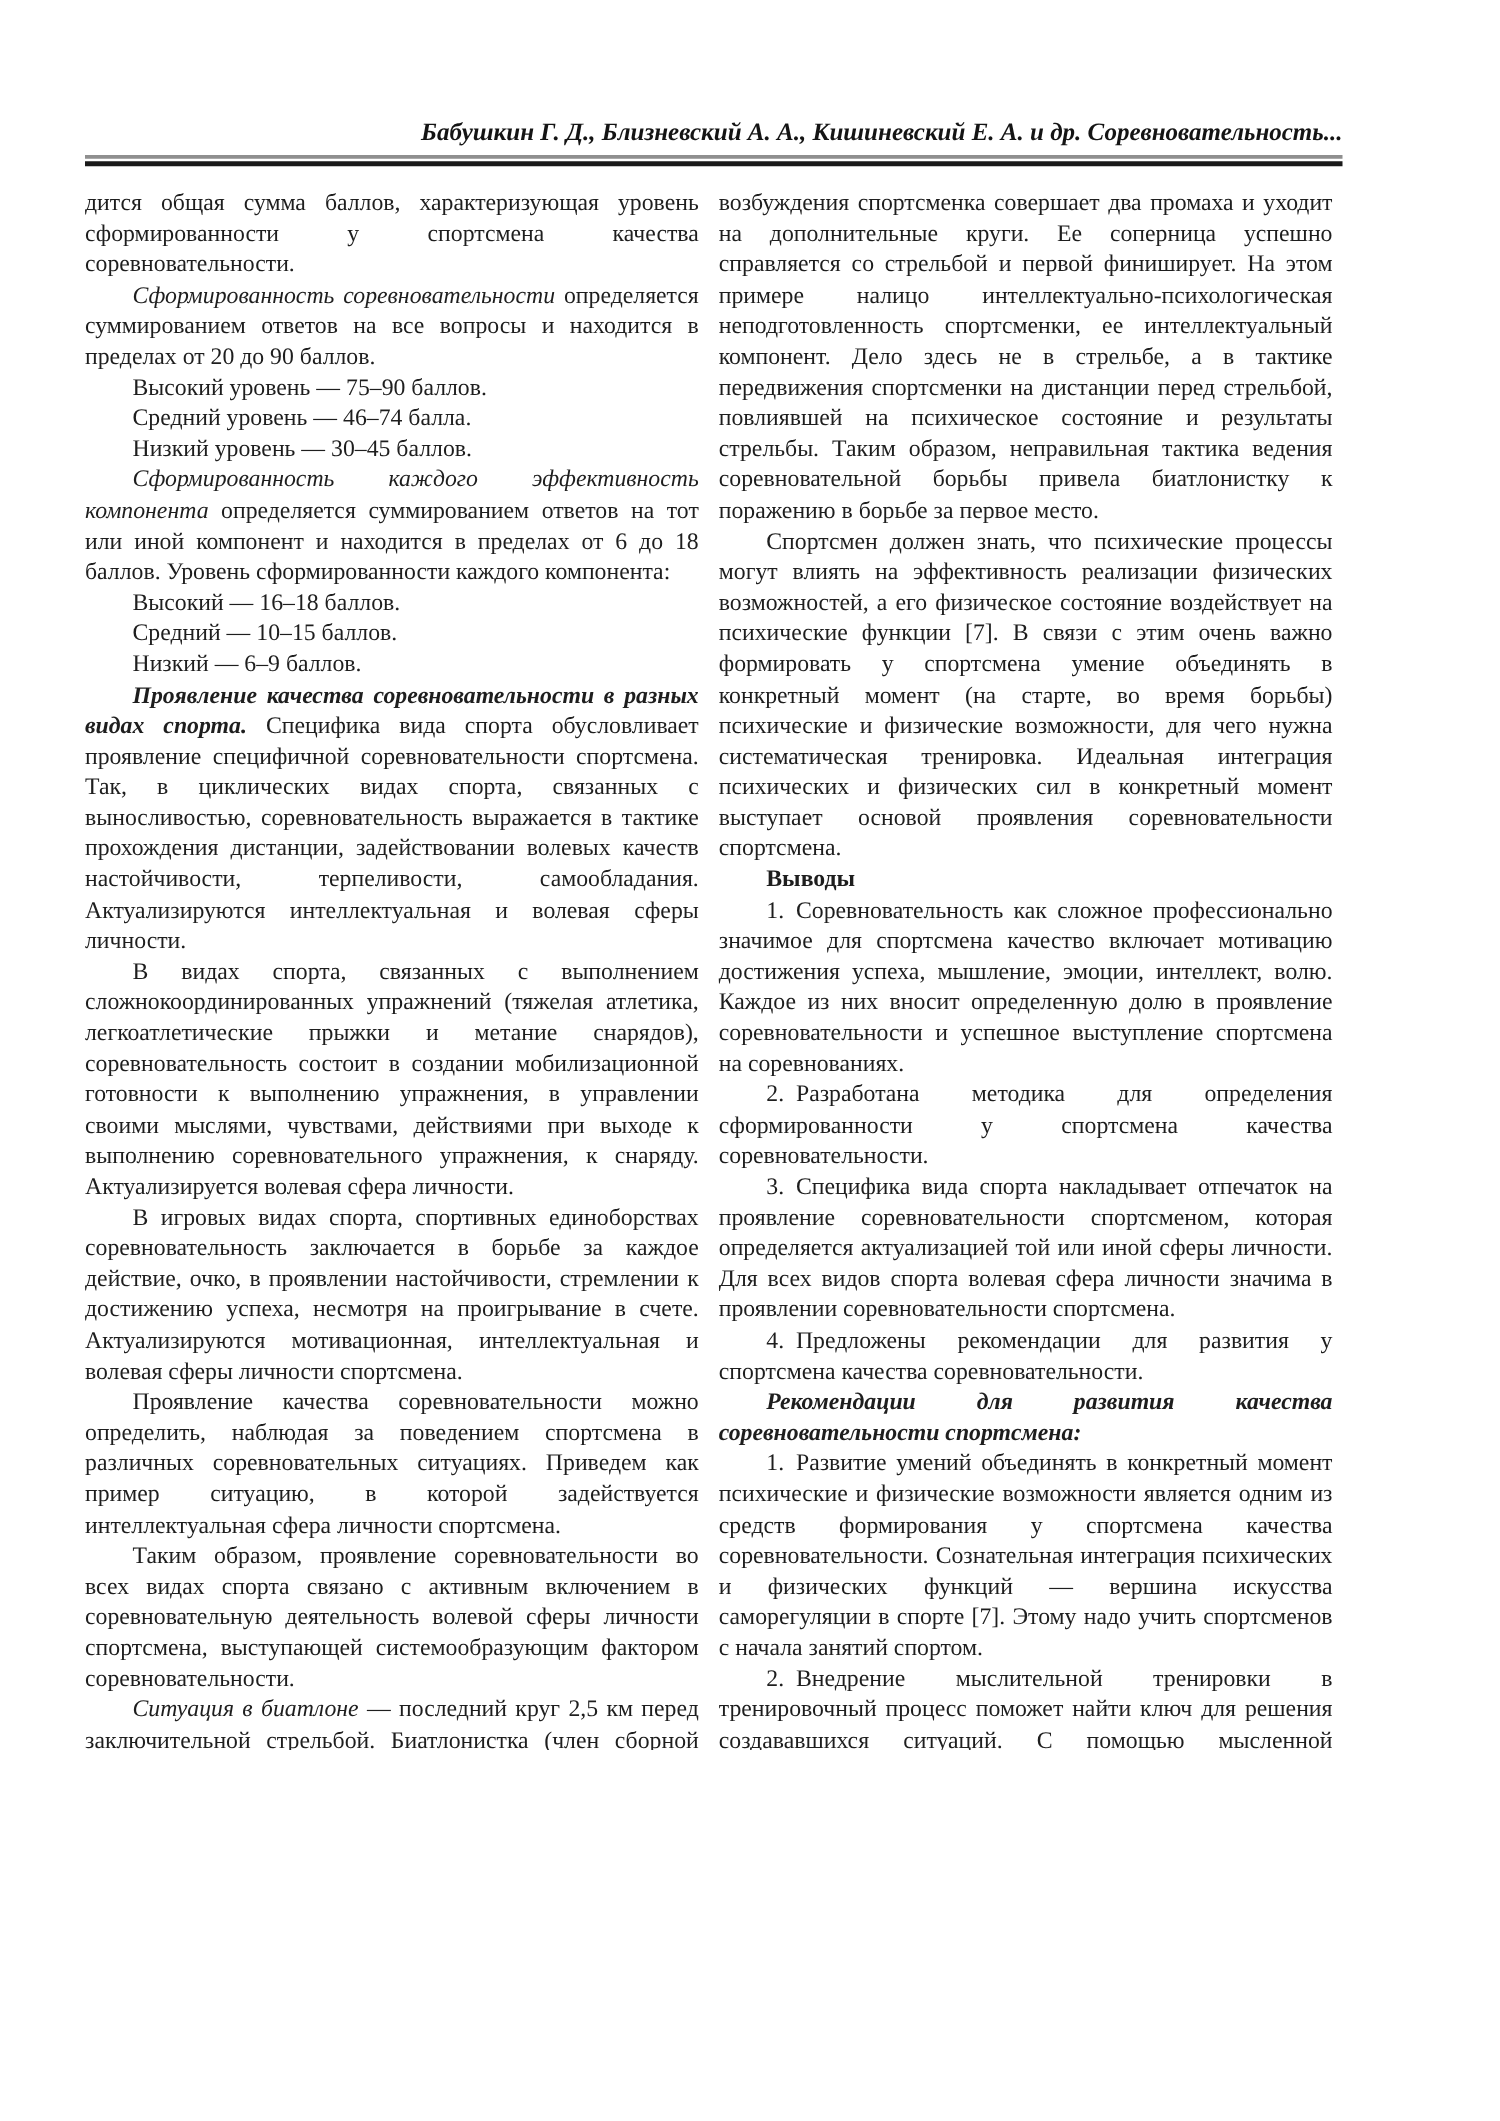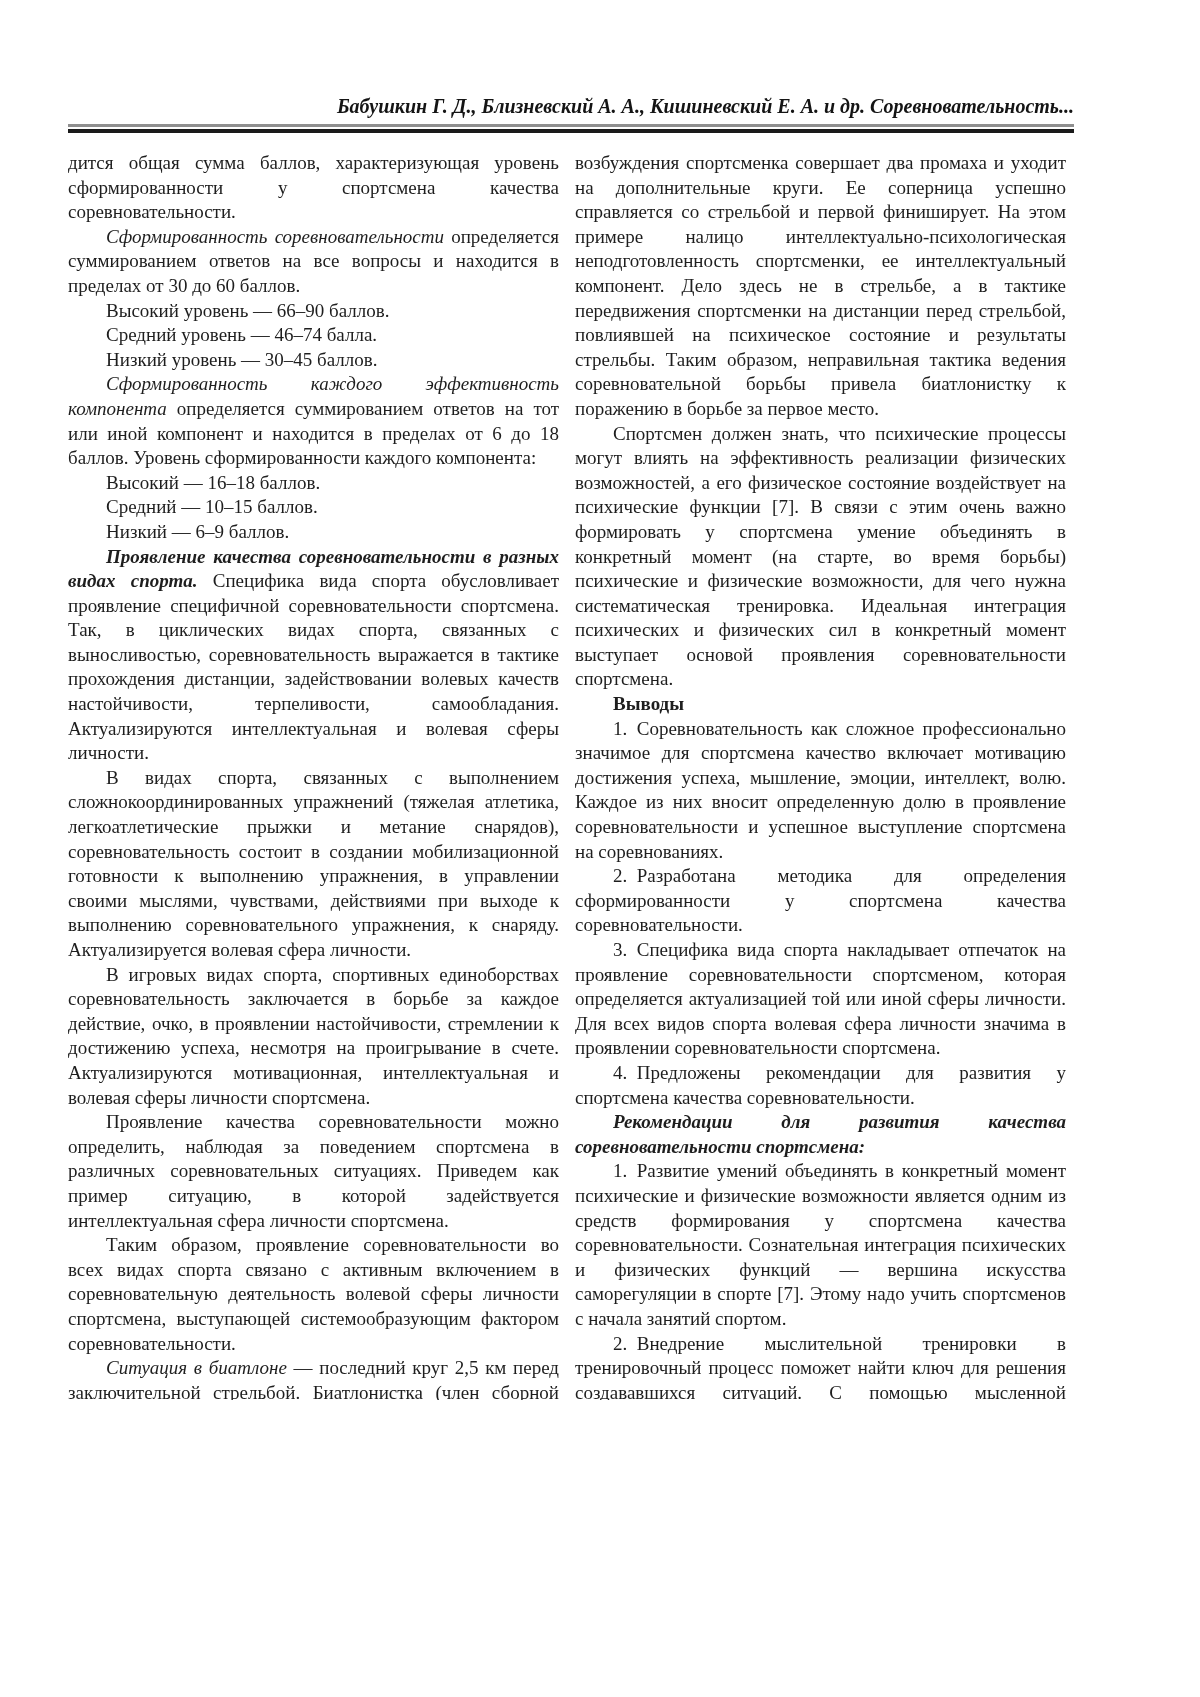--- a/index.html
+++ b/index.html
@@ -46,22 +46,22 @@
 </head>
 <body>
 
 <div class="page">
   <div class="running-head">Бабушкин Г. Д., Близневский А. А., Кишиневский Е. А. и др. Соревновательность...</div>
   <div class="header-rule"></div>
 
   <div class="columns">
     <div class="col" id="col-left">
         <p class="para"><span class="seg-normal">дится общая сумма баллов, характеризующая уровень сформированности у спортсмена качества соревновательности.</span></p>
-        <p class="para indent"><span class="seg-italic">Сформированность соревновательности </span><span class="seg-normal">определяется суммированием ответов на все вопросы и находится в пределах от 30 до 60 баллов.</span></p>
-        <p class="para indent"><span class="seg-normal">Высокий уровень — 66–90 баллов.</span></p>
+        <p class="para indent"><span class="seg-italic">Сформированность соревновательности </span><span class="seg-normal">определяется суммированием ответов на все вопросы и находится в пределах от 20 до 90 баллов.</span></p>
+        <p class="para indent"><span class="seg-normal">Высокий уровень — 75–90 баллов.</span></p>
         <p class="para indent"><span class="seg-normal">Средний уровень — 46–74 балла.</span></p>
         <p class="para indent"><span class="seg-normal">Низкий уровень — 30–45 баллов.</span></p>
         <p class="para indent"><span class="seg-italic">Сформированность каждого эффективность компонента </span><span class="seg-normal">определяется суммированием ответов на тот или иной компонент и находится в пределах от 6 до 18 баллов. Уровень сформированности каждого компонента:</span></p>
         <p class="para indent"><span class="seg-normal">Высокий — 16–18 баллов.</span></p>
         <p class="para indent"><span class="seg-normal">Средний — 10–15 баллов.</span></p>
         <p class="para indent"><span class="seg-normal">Низкий — 6–9 баллов.</span></p>
         <p class="para indent"><span class="seg-bolditalic">Проявление качества соревновательности в разных видах спорта. </span><span class="seg-normal">Специфика вида спорта обусловливает проявление специфичной соревновательности спортсмена. Так, в циклических видах спорта, связанных с выносливостью, соревновательность выражается в тактике прохождения дистанции, задействовании волевых качеств настойчивости, терпеливости, самообладания. Актуализируются интеллектуальная и волевая сферы личности.</span></p>
         <p class="para indent"><span class="seg-normal">В видах спорта, связанных с выполнением сложнокоординированных упражнений (тяжелая атлетика, легкоатлетические прыжки и метание снарядов), соревновательность состоит в создании мобилизационной готовности к выполнению упражнения, в управлении своими мыслями, чувствами, действиями при выходе к выполнению соревновательного упражнения, к снаряду. Актуализируется волевая сфера личности.</span></p>
         <p class="para indent"><span class="seg-normal">В игровых видах спорта, спортивных единоборствах соревновательность заключается в борьбе за каждое действие, очко, в проявлении настойчивости, стремлении к достижению успеха, несмотря на проигрывание в счете. Актуализируются мотивационная, интеллектуальная и волевая сферы личности спортсмена.</span></p>
         <p class="para indent"><span class="seg-normal">Проявление качества соревновательности можно определить, наблюдая за поведением спортсмена в различных соревновательных ситуациях. Приведем как пример ситуацию, в которой задействуется интеллектуальная сфера личности спортсмена.</span></p>

